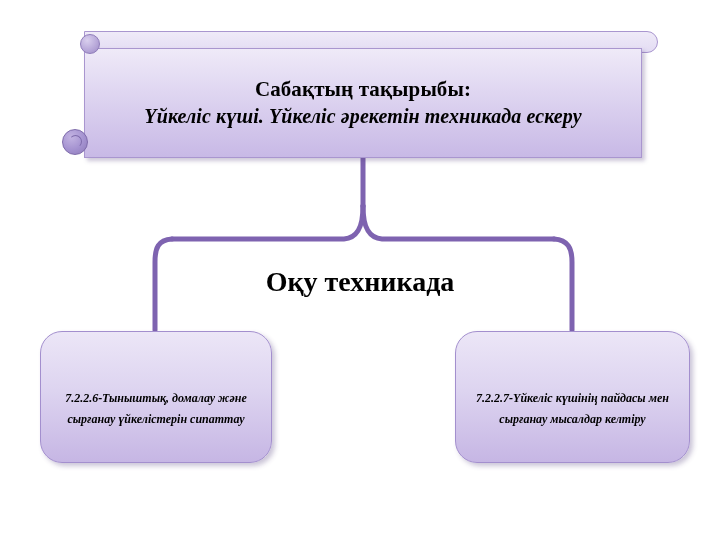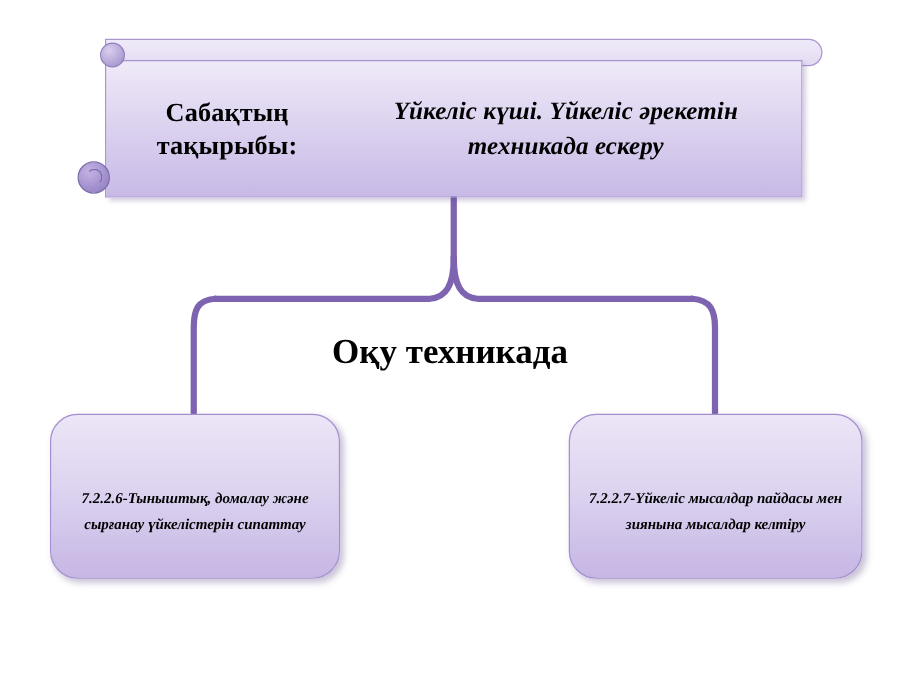--- a/index.html
+++ b/index.html
@@ -98,21 +98,21 @@
     border-bottom-color: transparent;
     box-sizing: border-box;
   }
   .scroll-text {
     position: absolute;
     left: 22px;
     top: 17px;
     width: 558px;
     height: 110px;
     display: flex;
-    flex-direction: row;
+    flex-direction: column;
     align-items: center;
     justify-content: center;
     text-align: center;
     color: #000000;
     padding: 0 8px;
     box-sizing: border-box;
   }
   .title-line1 {
     font-weight: bold;
     font-size: 21px;
@@ -195,16 +195,16 @@
     </div>
   </div>
 
   <div class="center-heading">Оқу техникада</div>
 
   <div class="leaf-box left">
     <div class="leaf-text">7.2.2.6-Тыныштық, домалау және сырғанау үйкелістерін сипаттау</div>
   </div>
 
   <div class="leaf-box right">
-    <div class="leaf-text">7.2.2.7-Үйкеліс мысалдар пайдасы мен зиянына мысалдар келтіру</div>
+    <div class="leaf-text">7.2.2.7-Үйкеліс күшінің пайдасы мен сырғанау мысалдар келтіру</div>
   </div>
 
 </div>
 
 </body></html>

